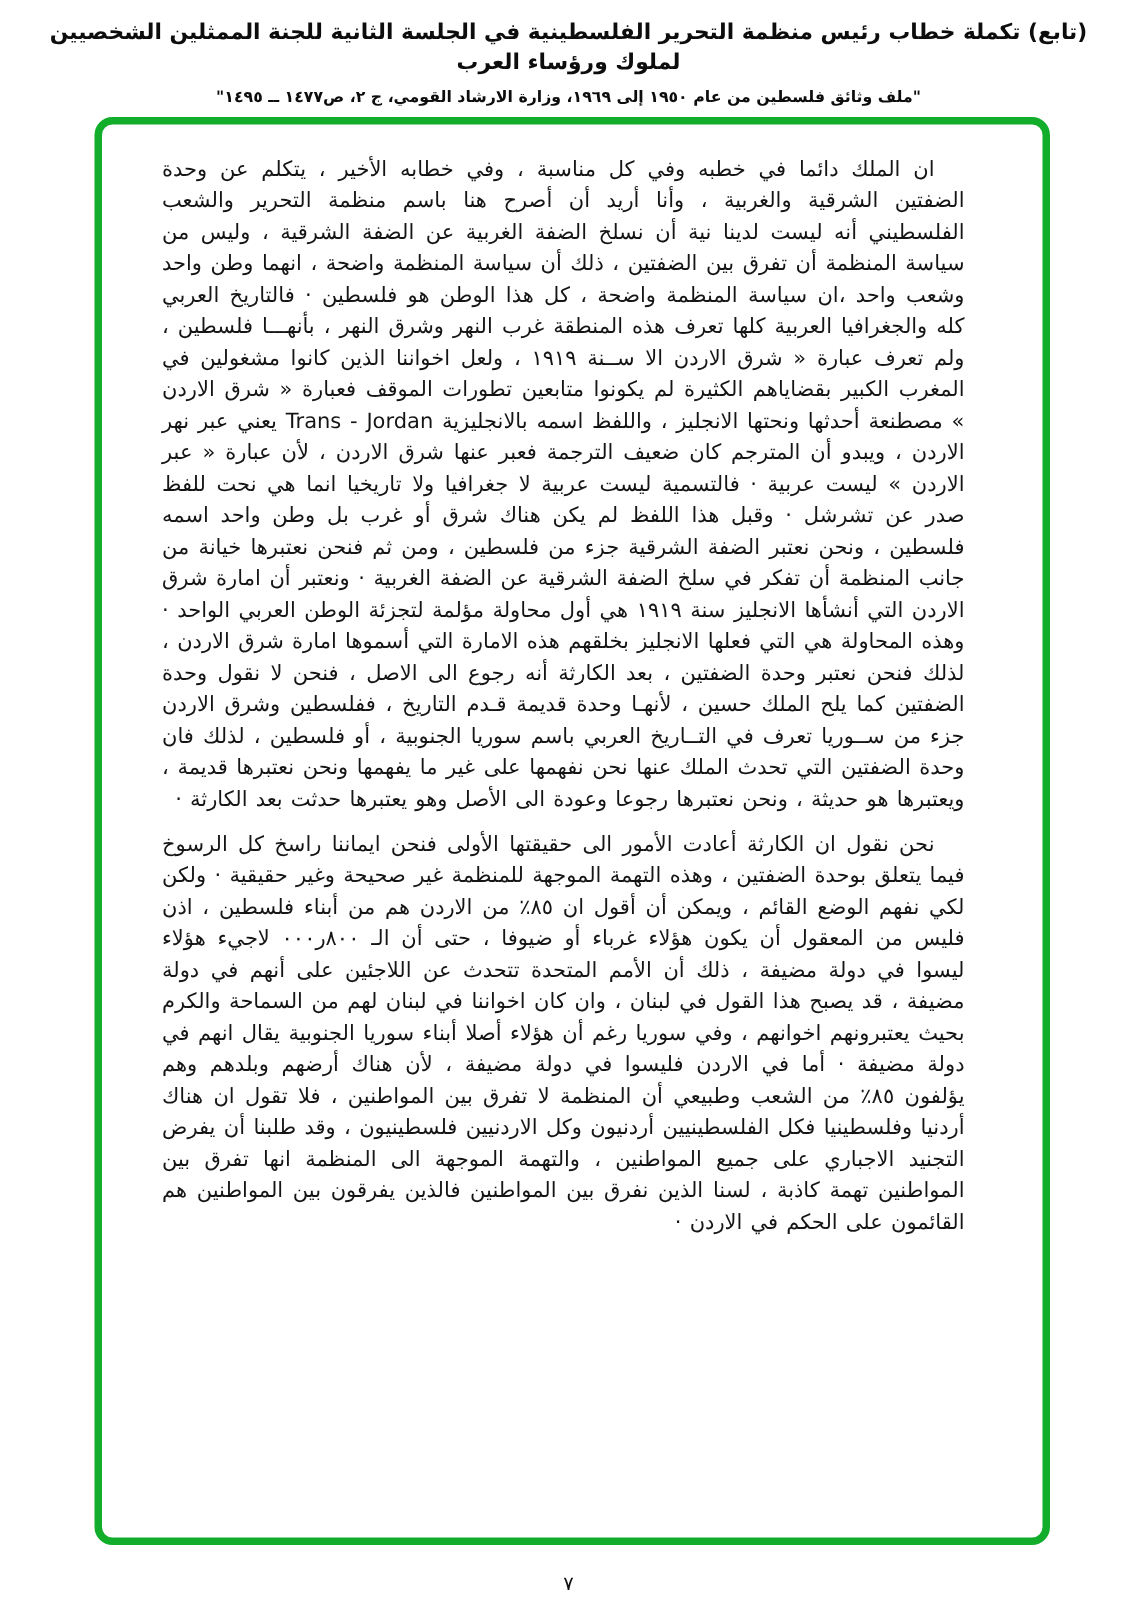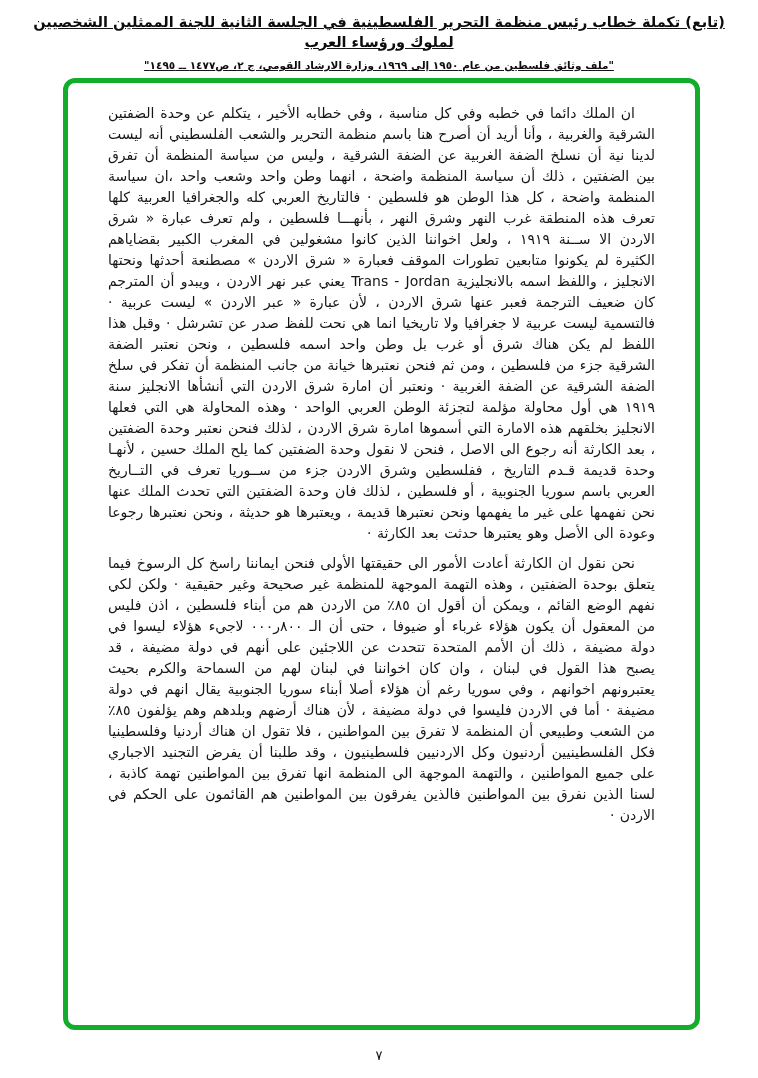--- a/index.html
+++ b/index.html
@@ -14,21 +14,20 @@
     background:var(--paper);
     font-family:"DejaVu Sans",sans-serif;
     color:var(--ink);
     position:relative;
     overflow:hidden;
   }
   .page-header{
     direction:rtl;
     text-align:center;
     padding-top:13px;
-    text-decoration:underline;
   }
   .doc-title{
     margin:0 24px;
     font-size:14.5px;
     line-height:1.35;
     font-weight:bold;
     color:#0d0d0d;
   }
   .doc-source{
     margin-top:7px;
@@ -47,21 +46,21 @@
     overflow:hidden;
   }
   .doc-body{
     direction:rtl;
     text-align:justify;
     font-size:14px;
     line-height:21px;
     color:var(--ink);
   }
   .doc-body p{
-    margin:0 4px 9px 0;
+    margin:0 16px 9px 0;
     text-indent:20px;
     word-spacing:1px;
   }
   .page-footer{
     position:absolute;
     left:0;top:1045px;
     width:758px;
     text-align:center;
     direction:rtl;
   }

